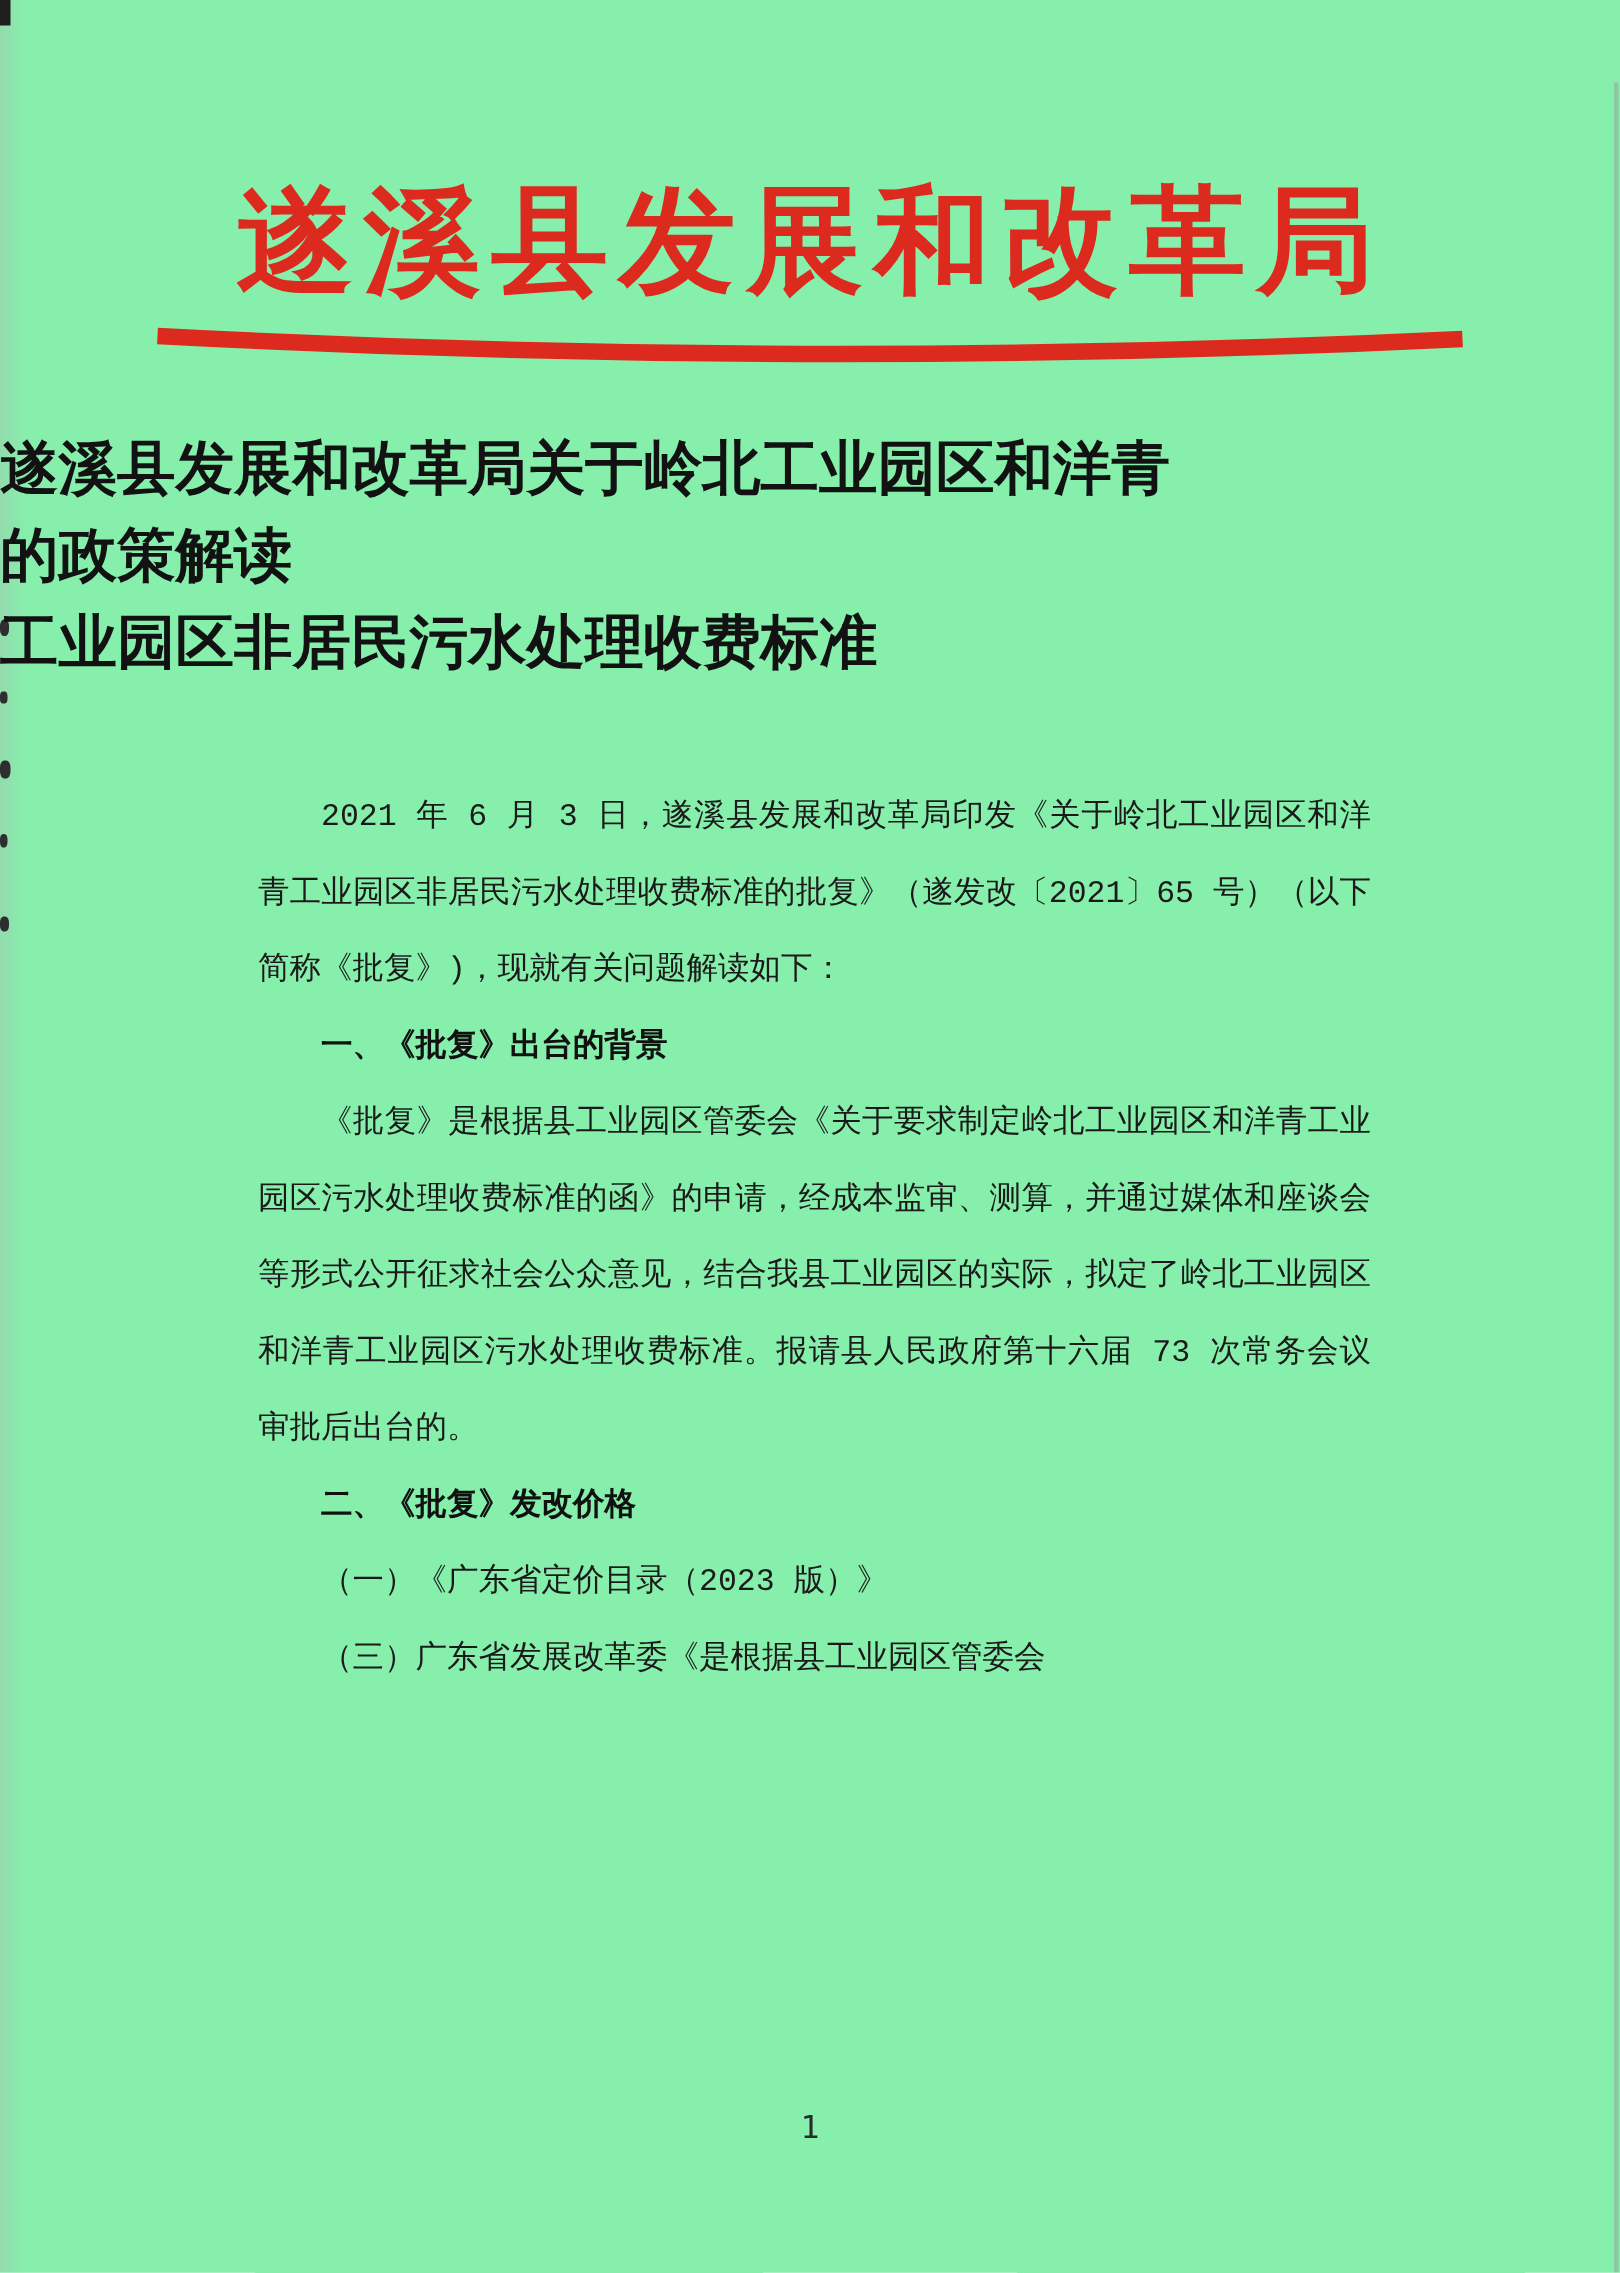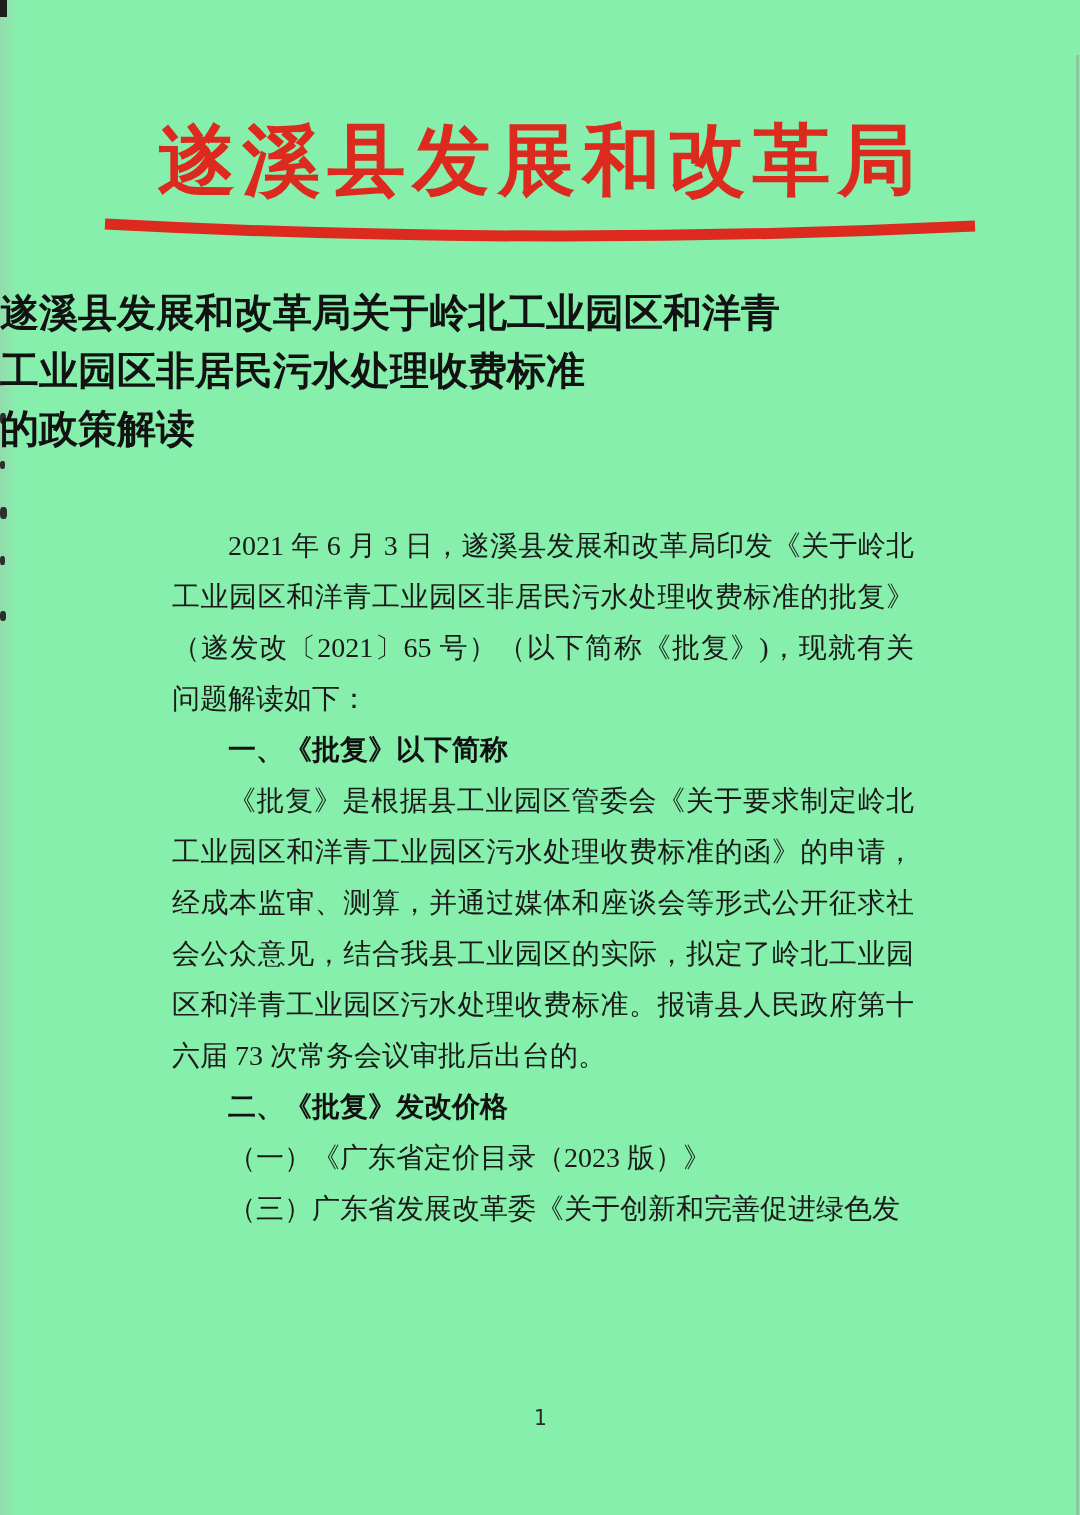--- a/index.html
+++ b/index.html
@@ -66,24 +66,25 @@
     font-size: 39px;
     font-weight: 700;
     line-height: 58px;
     color: #121212;
   }
 
   
   .body-block {
     position: absolute; top: 520px; left: 172px;
     width: 742px;
-    font-size: 28px;
+    font-size: 21px;
     line-height: 51px;
     text-align: justify;
     color: #1a1a1a;
+    font-family: Liberation Mono, monospace;
   }
   .body-block p { margin: 0; text-indent: 2em; }
   .body-block p.heading { font-weight: 700; color: #111; }
 
   
   .page-number {
     position: absolute; top: 1406px; left: 0; width: 100%;
     text-align: center;
     font-size: 21px;
     color: #2a2a2a;
@@ -106,30 +107,30 @@
 
   <header class="letterhead">
     <h1 class="agency-name">遂溪县发展和改革局</h1>
   </header>
   <svg class="red-divider" viewBox="0 0 878 40" preserveAspectRatio="none" aria-hidden="true">
     <path d="M 4 12 Q 439 35 874 14" fill="none" stroke-width="11" stroke-linecap="butt" stroke="#dd2a1f"></path>
   </svg>
 
   <div class="doc-title">
     <div>遂溪县发展和改革局关于岭北工业园区和洋青</div>
+    <div>的政策解读</div>
     <div>工业园区非居民污水处理收费标准</div>
-    <div>的政策解读</div>
   </div>
 
   <main class="body-block">
     <p>2021 年 6 月 3 日，遂溪县发展和改革局印发《关于岭北工业园区和洋青工业园区非居民污水处理收费标准的批复》（遂发改〔2021〕65 号）（以下简称《批复》)，现就有关问题解读如下：</p>
-    <p class="heading">一、《批复》以下简称</p>
+    <p class="heading">一、《批复》出台的背景</p>
     <p>《批复》是根据县工业园区管委会《关于要求制定岭北工业园区和洋青工业园区污水处理收费标准的函》的申请，经成本监审、测算，并通过媒体和座谈会等形式公开征求社会公众意见，结合我县工业园区的实际，拟定了岭北工业园区和洋青工业园区污水处理收费标准。报请县人民政府第十六届 73 次常务会议审批后出台的。</p>
     <p class="heading">二、《批复》发改价格</p>
     <p>（一）《广东省定价目录（2023 版）》</p>
-    <p>（三）广东省发展改革委《关于创新和完善促进绿色发</p>
+    <p>（三）广东省发展改革委《是根据县工业园区管委会</p>
   </main>
 
   <footer>
     <div class="page-number">1</div>
   </footer>
 
 </div>
 
 </body></html>

